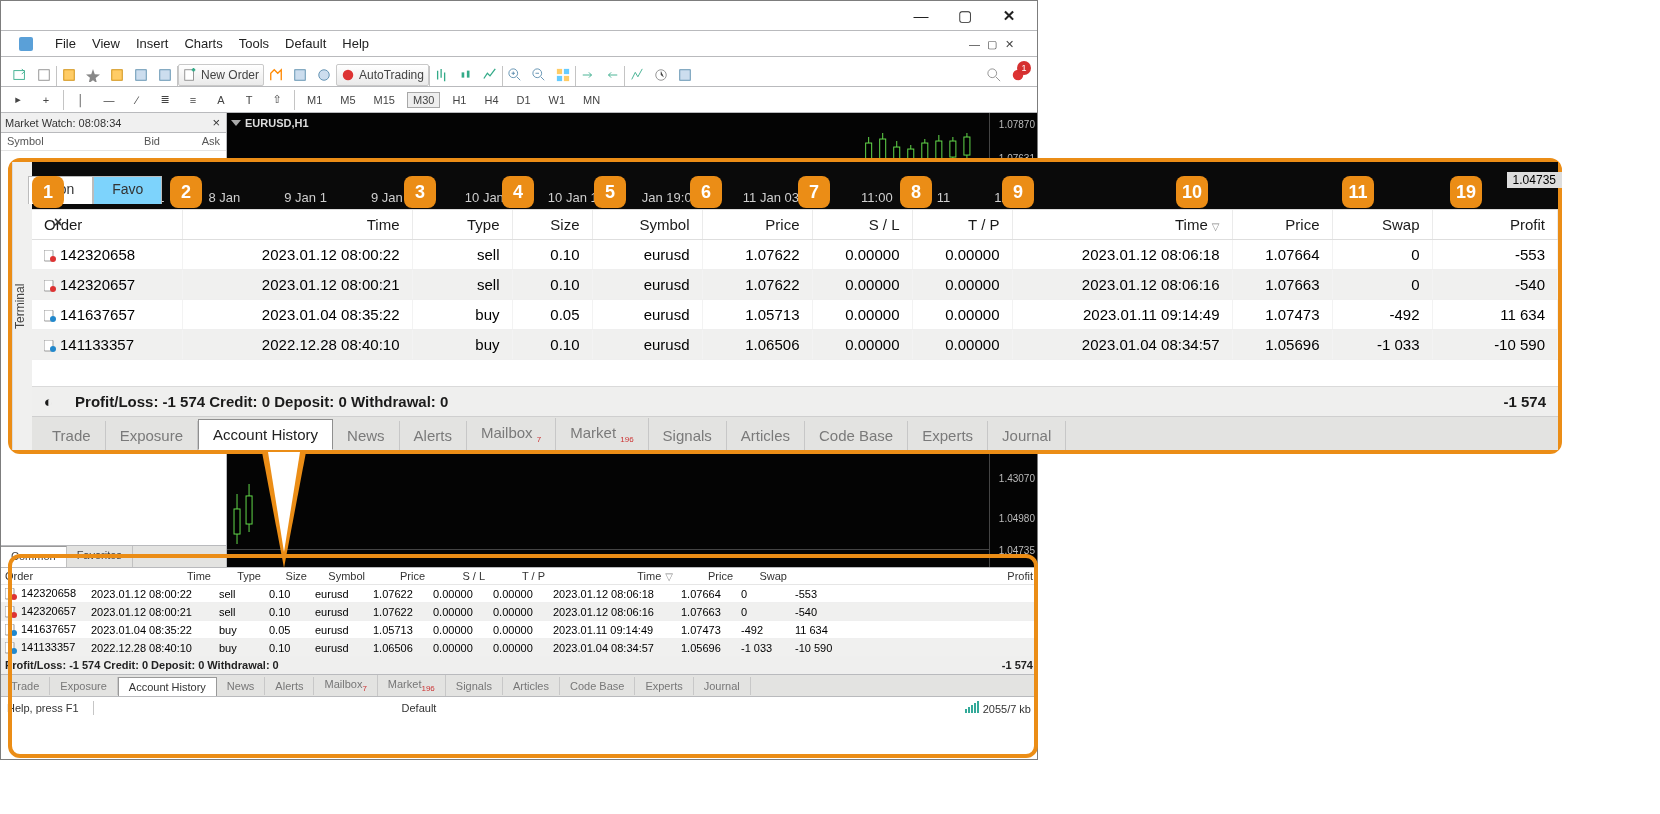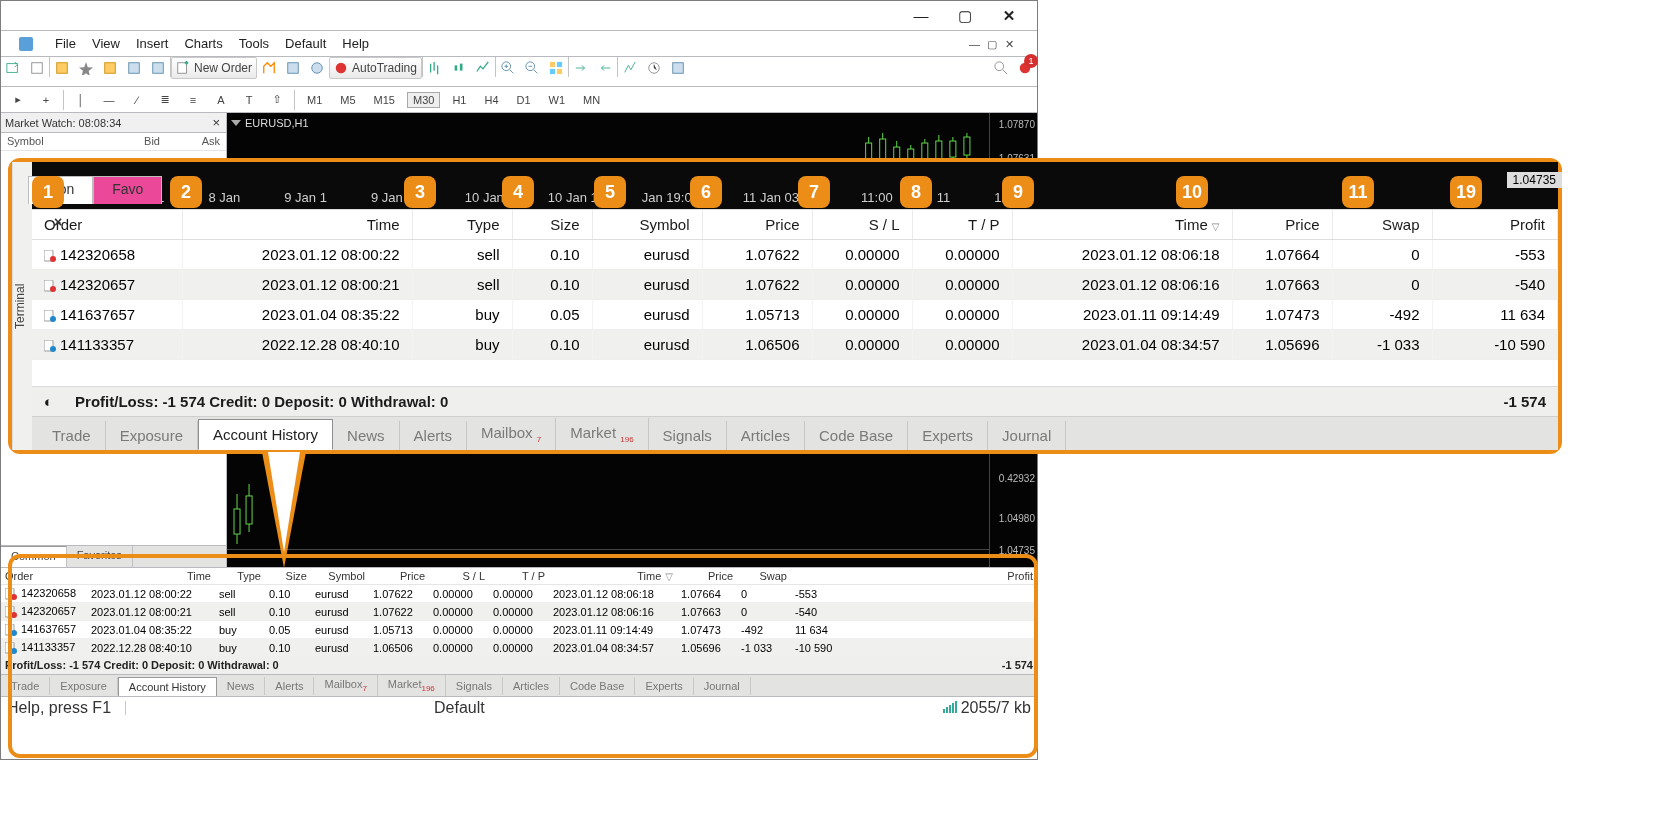--- a/index.html
+++ b/index.html
@@ -21,21 +21,21 @@
   
   .win{position:absolute;left:0;top:0;width:1038px;height:760px;border:1px solid #7d7d7d;background:#fff;}
   .titlebar{height:30px;display:flex;align-items:center;justify-content:flex-end;gap:8px;padding:0 10px;border-bottom:1px solid var(--border);}
   .winbtn{width:36px;height:22px;display:flex;align-items:center;justify-content:center;font-size:15px;color:#222;}
   .winbtn.close{font-weight:bold;}
   .menubar{height:26px;display:flex;align-items:center;padding:0 18px;gap:16px;font-size:13px;color:#222;border-bottom:1px solid var(--border);}
   .menubar .spacer{flex:1;}
   .smallctl span{display:inline-block;width:14px;height:14px;margin-left:4px;font-size:11px;color:#444;}
   .app-icon{width:14px;height:14px;background:#5aa0d8;border-radius:2px;display:inline-block;margin-right:6px;}
 
-  .toolbar{height:30px;display:flex;align-items:flex-start;gap:0;padding:0 0;border-bottom:1px solid var(--border);font-size:12px;}
+  .toolbar{height:30px;display:flex;align-items:flex-end;gap:0;padding:0 7px;border-bottom:1px solid var(--border);font-size:12px;}
   .tbtn{height:22px;min-width:22px;border:1px solid transparent;display:flex;align-items:center;justify-content:center;padding:0 4px;border-radius:2px;color:#444;}
   .sep{width:1px;height:20px;background:#c4c4c4;}
   .tbtn.new-order{background:linear-gradient(#fff,#eaeaea);border-color:#c9c9c9;gap:4px;}
   .tbtn svg{width:14px;height:14px;}
   .tbtn-badge{position:relative;}
   .notif{position:absolute;right:-2px;top:-4px;width:14px;height:14px;border-radius:50%;background:#d53030;color:#fff;font-size:9px;display:flex;align-items:center;justify-content:center;}
 
   .toolbar2{height:26px;display:flex;align-items:center;gap:6px;padding:0 6px;font-size:11px;color:#444;border-bottom:1px solid var(--border);}
   .tfbtn{padding:1px 5px;border:1px solid transparent;}
   .tfbtn.sel{border-color:#a8a8a8;background:#eee;}
@@ -45,21 +45,21 @@
   .mw-head{height:20px;background:var(--light);font-size:11px;color:#333;display:flex;align-items:center;justify-content:space-between;padding:0 4px;border-bottom:1px solid var(--border);}
   .mw-head .x{font-size:13px;padding:0 2px;}
   .mw-cols{height:18px;display:flex;font-size:11px;color:#555;border-bottom:1px solid #e4e4e4;}
   .mw-cols div{padding:2px 6px;}
   .mw-body{flex:1;background:#fff;}
   .mw-tabs{height:22px;display:flex;border-top:1px solid var(--border);background:var(--tabbg);}
   .mw-tab{font-size:11px;padding:3px 10px;border-right:1px solid #c1c1c1;color:#444;}
   .mw-tab.sel{background:#fff;border-top:1px solid #999;}
 
   .chart{flex:1;background:var(--chartbg);position:relative;overflow:hidden;}
-  .chart-title{position:absolute;left:4px;top:4px;color:#dcdcdc;font-size:11px;display:flex;align-items:center;gap:4px;}
+  .chart-title{position:absolute;left:4px;top:4px;color:#dcdcdc;font-size:11px;display:flex;align-items:center;gap:4px;font-weight:bold;}
   .chart-title .tri{width:0;height:0;border-left:5px solid transparent;border-right:5px solid transparent;border-top:6px solid #aaa;}
   .priceaxis{position:absolute;right:0;top:0;bottom:0;width:48px;border-left:1px solid #444;color:#bcbcbc;font-size:10px;}
   .priceaxis div{position:absolute;right:2px;}
   .candles{position:absolute;left:0;right:48px;top:20px;bottom:18px;}
   .candles rect.body{fill:#000;stroke:var(--green);}
   .candles line.wick{stroke:var(--green);}
   .timeaxis{position:absolute;left:0;right:48px;bottom:0;height:18px;border-top:1px solid #444;display:flex;align-items:center;color:#bcbcbc;font-size:10px;gap:42px;padding-left:28px;overflow:hidden;}
 
   
   .small-term{border-top:1px solid var(--border);}
@@ -67,21 +67,21 @@
   .small-term th{font-weight:normal;color:#333;padding:2px 4px;background:#fff;border-bottom:1px solid #e6e6e6;}
   .small-term td{padding:2px 4px;border-bottom:1px solid #efefef;white-space:nowrap;overflow:hidden;}
   .small-term tr.alt td{background:#f0f0ef;}
   .ord-ico{width:12px;height:12px;display:inline-block;vertical-align:middle;margin-right:4px;}
   .ord-ico svg{display:block;}
   .sumrow td{background:#efefee;color:#222;font-size:11px;}
   .small-tabs{height:22px;background:var(--tabbg);display:flex;align-items:center;border-top:1px solid var(--border);font-size:11px;overflow:hidden;}
   .stab{padding:3px 10px;color:#777;border-right:1px solid #c8c8c8;white-space:nowrap;}
   .stab.active{background:#fff;border:1px solid #999;border-bottom-color:#fff;color:#333;position:relative;top:1px;}
   .badge-sub{font-size:8px;color:#c33;vertical-align:sub;}
-  .statusbar{height:22px;border-top:1px solid var(--border);display:flex;align-items:center;font-size:16px;color:#333;padding:0 6px;gap:14px;}
+  .statusbar{height:22px;border-top:1px solid var(--border);display:flex;align-items:center;font-size:11px;color:#333;padding:0 6px;gap:14px;}
   .statusbar .sep2{width:1px;height:14px;background:#c6c6c6;}
   .statusbar .fill{flex:1;}
   .bars-icon{display:inline-flex;gap:1px;align-items:flex-end;height:12px;margin-right:4px;}
   .bars-icon span{width:2px;background:linear-gradient(#3a9,#3a9);}
   .bars-icon span:nth-child(1){height:4px;} .bars-icon span:nth-child(2){height:6px;background:#3a9;}
   .bars-icon span:nth-child(3){height:8px;background:#3a9;} .bars-icon span:nth-child(4){height:10px;background:#3a9;}
   .bars-icon span:nth-child(5){height:12px;background:#3a9;}
 
   
   .callout{position:absolute;left:8px;top:158px;width:1554px;height:296px;border:4px solid var(--orange);border-radius:12px;background:#fff;display:flex;}
@@ -89,21 +89,21 @@
   .callout-inner{flex:1;display:flex;flex-direction:column;position:relative;}
   .callout .x{position:absolute;left:22px;top:52px;font-size:14px;font-weight:bold;color:#333;}
   .timeline{height:48px;background:#0a0a0a;color:#cfcfcf;font-size:13px;display:flex;align-items:flex-end;padding:0 14px 4px;position:relative;border-bottom:1px solid #ddd;}
   .timeline .price-tab{position:absolute;right:-4px;top:10px;background:#ddd;color:#000;font-size:12px;padding:1px 6px;}
   .timeline-row{display:flex;gap:44px;white-space:nowrap;overflow:hidden;width:100%;}
 
   
   .marker{position:absolute;z-index:30;width:32px;height:32px;border-radius:8px;background:var(--orange);color:#fff;font-weight:bold;font-size:18px;display:flex;align-items:center;justify-content:center;}
 
   .favtabs{position:absolute;left:28px;top:176px;height:28px;display:flex;font-size:14px;color:#333;z-index:25;}
-  .favtabs .t{padding:4px 18px;background:#ec4899;border:1px solid #bcbcbc;border-bottom:none;}
+  .favtabs .t{padding:4px 18px;background:#7dd3fc;border:1px solid #bcbcbc;border-bottom:none;}
   .favtabs .t.sel{background:#fff;}
 
   .big-table{flex:1;overflow:auto;}
   .big-table table{width:100%;border-collapse:collapse;font-size:15px;}
   .big-table th{font-weight:normal;color:#1a1a1a;text-align:right;padding:6px 12px;border-bottom:1px solid #dedede;border-right:1px solid #ebebeb;background:#fff;}
   .big-table th:first-child{text-align:left;}
   .big-table td{padding:6px 12px;text-align:right;border-bottom:1px solid #efefef;border-right:1px solid #f3f3f3;}
   .big-table tr.alt td{background:#f0f0ef;}
   .big-table td.order{text-align:left;}
   .sort-ind{font-size:10px;color:#888;margin-left:4px;}
@@ -334,21 +334,21 @@
     </div>
 
     <div class="chart">
       <div class="chart-title">
           <span class="tri"></span>
           <span>EURUSD,H1</span>
         </div>
       <div class="priceaxis">
         <div style="top:6px">1.07870</div>
         <div style="top:40px">1.07631</div>
-        <div style="top:360px">0.42932</div>
+        <div style="top:360px">1.43070</div>
         <div style="top:400px">1.04980</div>
         <div style="top:432px">1.04735</div>
       </div>
       <svg class="candles" viewBox="0 0 760 420" preserveAspectRatio="none">
         <g>
           <line class="wick" x1="10" y1="360" x2="10" y2="410"></line>
             <rect class="body" x="7" y="375" width="6" height="25"></rect>
           <line class="wick" x1="22" y1="350" x2="22" y2="398"></line>
             <rect class="body" x="19" y="362" width="6" height="28"></rect>
           <line class="wick" x1="640" y1="4" x2="640" y2="44"></line>

